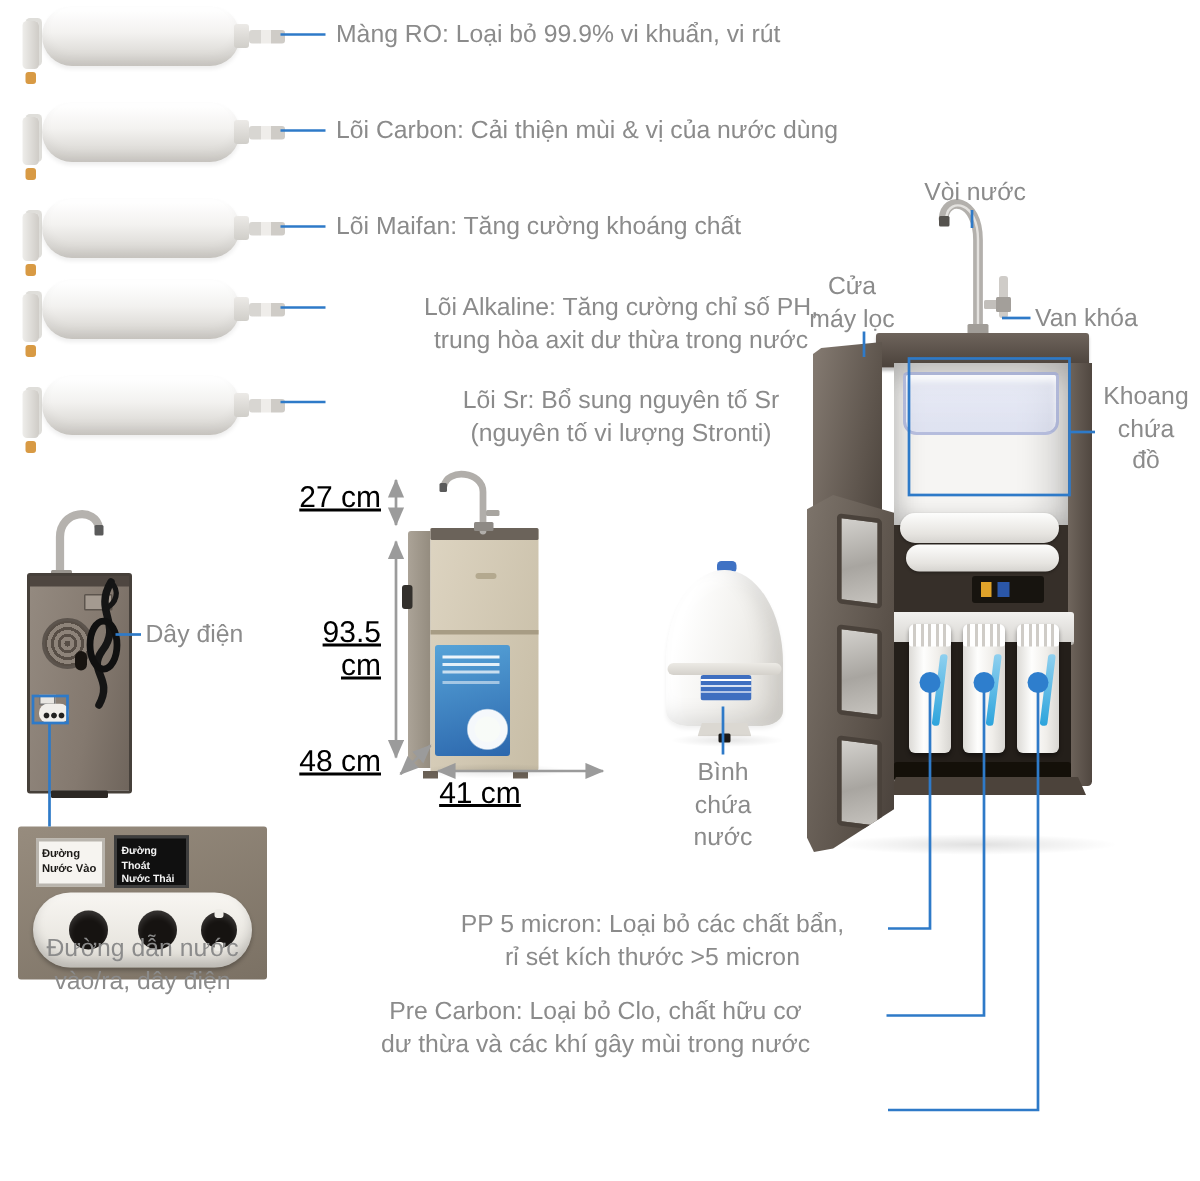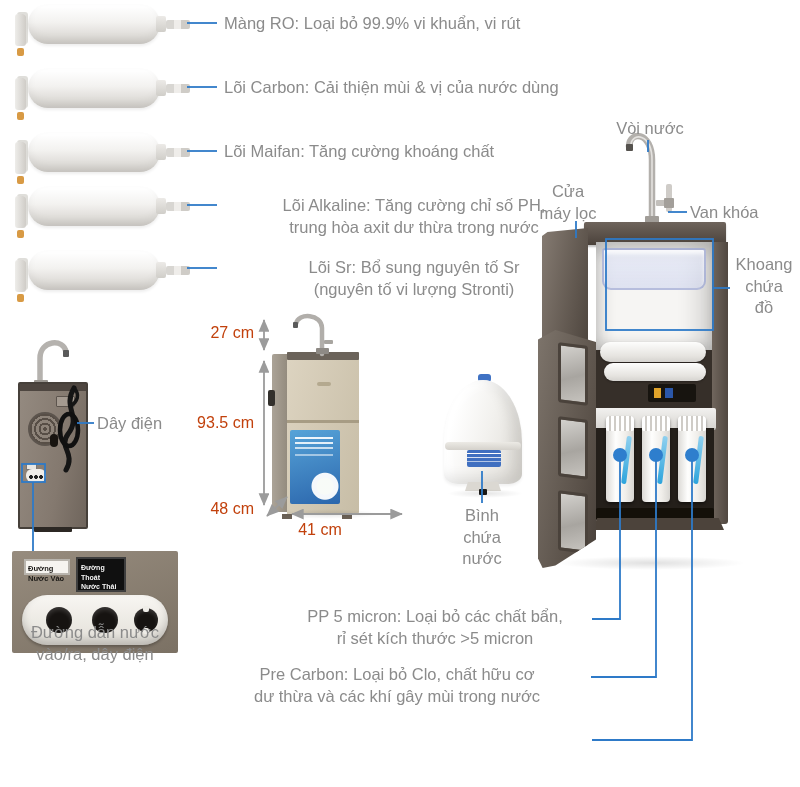--- a/index.html
+++ b/index.html
@@ -1,23 +1,23 @@
 <!DOCTYPE html>
 <html><head>
 <meta charset="utf-8">
 <style>
   html,body{margin:0;padding:0;background:#fff;}
   #canvas{position:relative;width:800px;height:787px;background:#fff;overflow:hidden;
-          font-family:"Liberation Sans",sans-serif;}
+          font-family:"Liberation Sans",sans-serif;border-radius:30px;}
   .abs{position:absolute;}
   .lbl{position:absolute;color:#8b8b8b;font-size:16.5px;line-height:21.5px;}
   .pre{white-space:pre-line;text-align:center;}
   .ctr{text-align:center;}
   .rt{text-align:right;}
-  .dim{font-size:16px;color:#c2410c;}
+  .dim{font-size:20px;color:#000000;text-decoration:underline;}
 
   
   .cart{position:absolute;left:8px;width:184px;height:64px;}
   .cart .body{position:absolute;left:20px;top:0;width:132px;height:40px;border-radius:20px;
     background:linear-gradient(#fefefe 8%,#f3f2f0 45%,#dedcd8 80%,#cfccc7);
     box-shadow:0 2px 3px rgba(0,0,0,.07), inset 0 -5px 8px rgba(0,0,0,.05);}
   .cart .nip{position:absolute;left:148px;top:12px;width:36px;height:16px;}
   .cart .nip::before{content:"";position:absolute;left:0;top:0;width:10px;height:16px;border-radius:2px;
     background:linear-gradient(#eceae7,#d0cec9);}
   .cart .nip::after{content:"";position:absolute;left:10px;top:4px;width:24px;height:9px;border-radius:2px;
@@ -137,21 +137,21 @@
   .cu{position:absolute;left:12px;top:551px;width:166px;height:102px;border-radius:2px;overflow:hidden;
     background:linear-gradient(160deg,#978c7e,#7b7164);}
   .cu .pill{position:absolute;left:10px;top:44px;width:146px;height:50px;border-radius:25px;
     background:linear-gradient(#f8f6f2,#e2dfd8);box-shadow:inset 0 -5px 8px rgba(0,0,0,.18),0 2px 3px rgba(0,0,0,.25);}
   .cu .hole{position:absolute;top:12px;width:26px;height:26px;border-radius:50%;background:#161311;
     box-shadow:inset 0 3px 4px rgba(255,255,255,.15);}
   .cu .h1{left:24px;} .cu .h2{left:70px;}
   .cu .h3{left:112px;width:24px;height:24px;top:13px;}
   .cu .h3::before{content:"";position:absolute;left:9px;top:-2px;width:6px;height:6px;border-radius:2px;background:#efede8;}
   .cu .h3::after{content:"";position:absolute;left:9px;bottom:-2px;width:6px;height:6px;border-radius:2px;background:#efede8;}
-  .cu .tagw{position:absolute;left:12px;top:8px;width:46px;height:16px;box-sizing:border-box;
+  .cu .tagw{position:absolute;left:12px;top:8px;width:46px;height:32px;box-sizing:border-box;
     background:#f6f4f0;border:2px solid #b9b5ae;color:#1c1a17;font-size:7.5px;font-weight:bold;
     line-height:9.5px;padding:3px 2px;white-space:pre-line;}
   .cu .tagb{position:absolute;left:64px;top:6px;width:50px;height:35px;box-sizing:border-box;
     background:#101010;border:2px solid #3e3e3e;color:#f4f4f4;font-size:7px;font-weight:bold;
     line-height:9.5px;padding:4px 3px;white-space:pre-line;}
 
   svg.figpart{position:absolute;overflow:visible;}
   #overlay{position:absolute;left:0;top:0;z-index:40;pointer-events:none;}
   .lbl{z-index:50;}
 </style>

